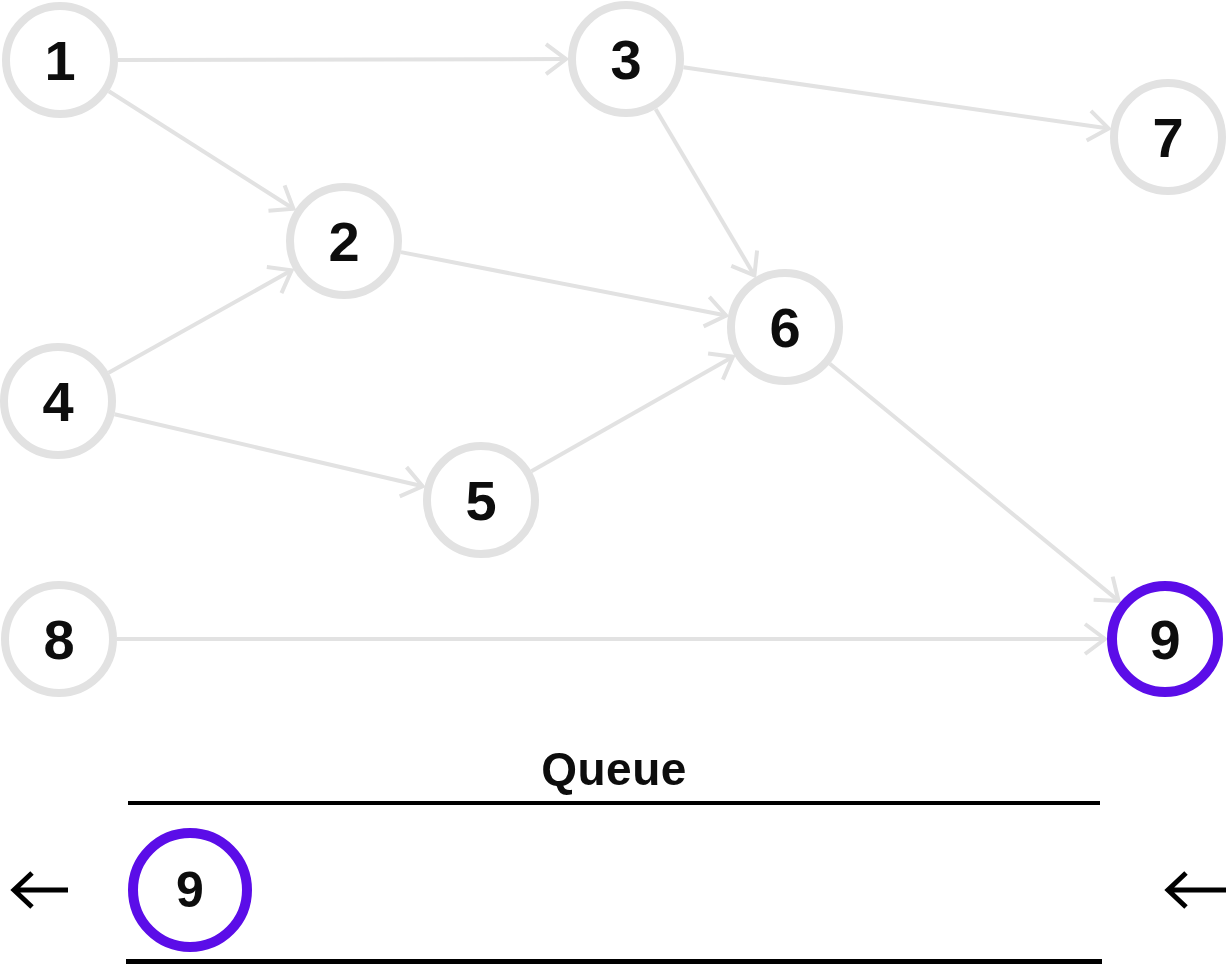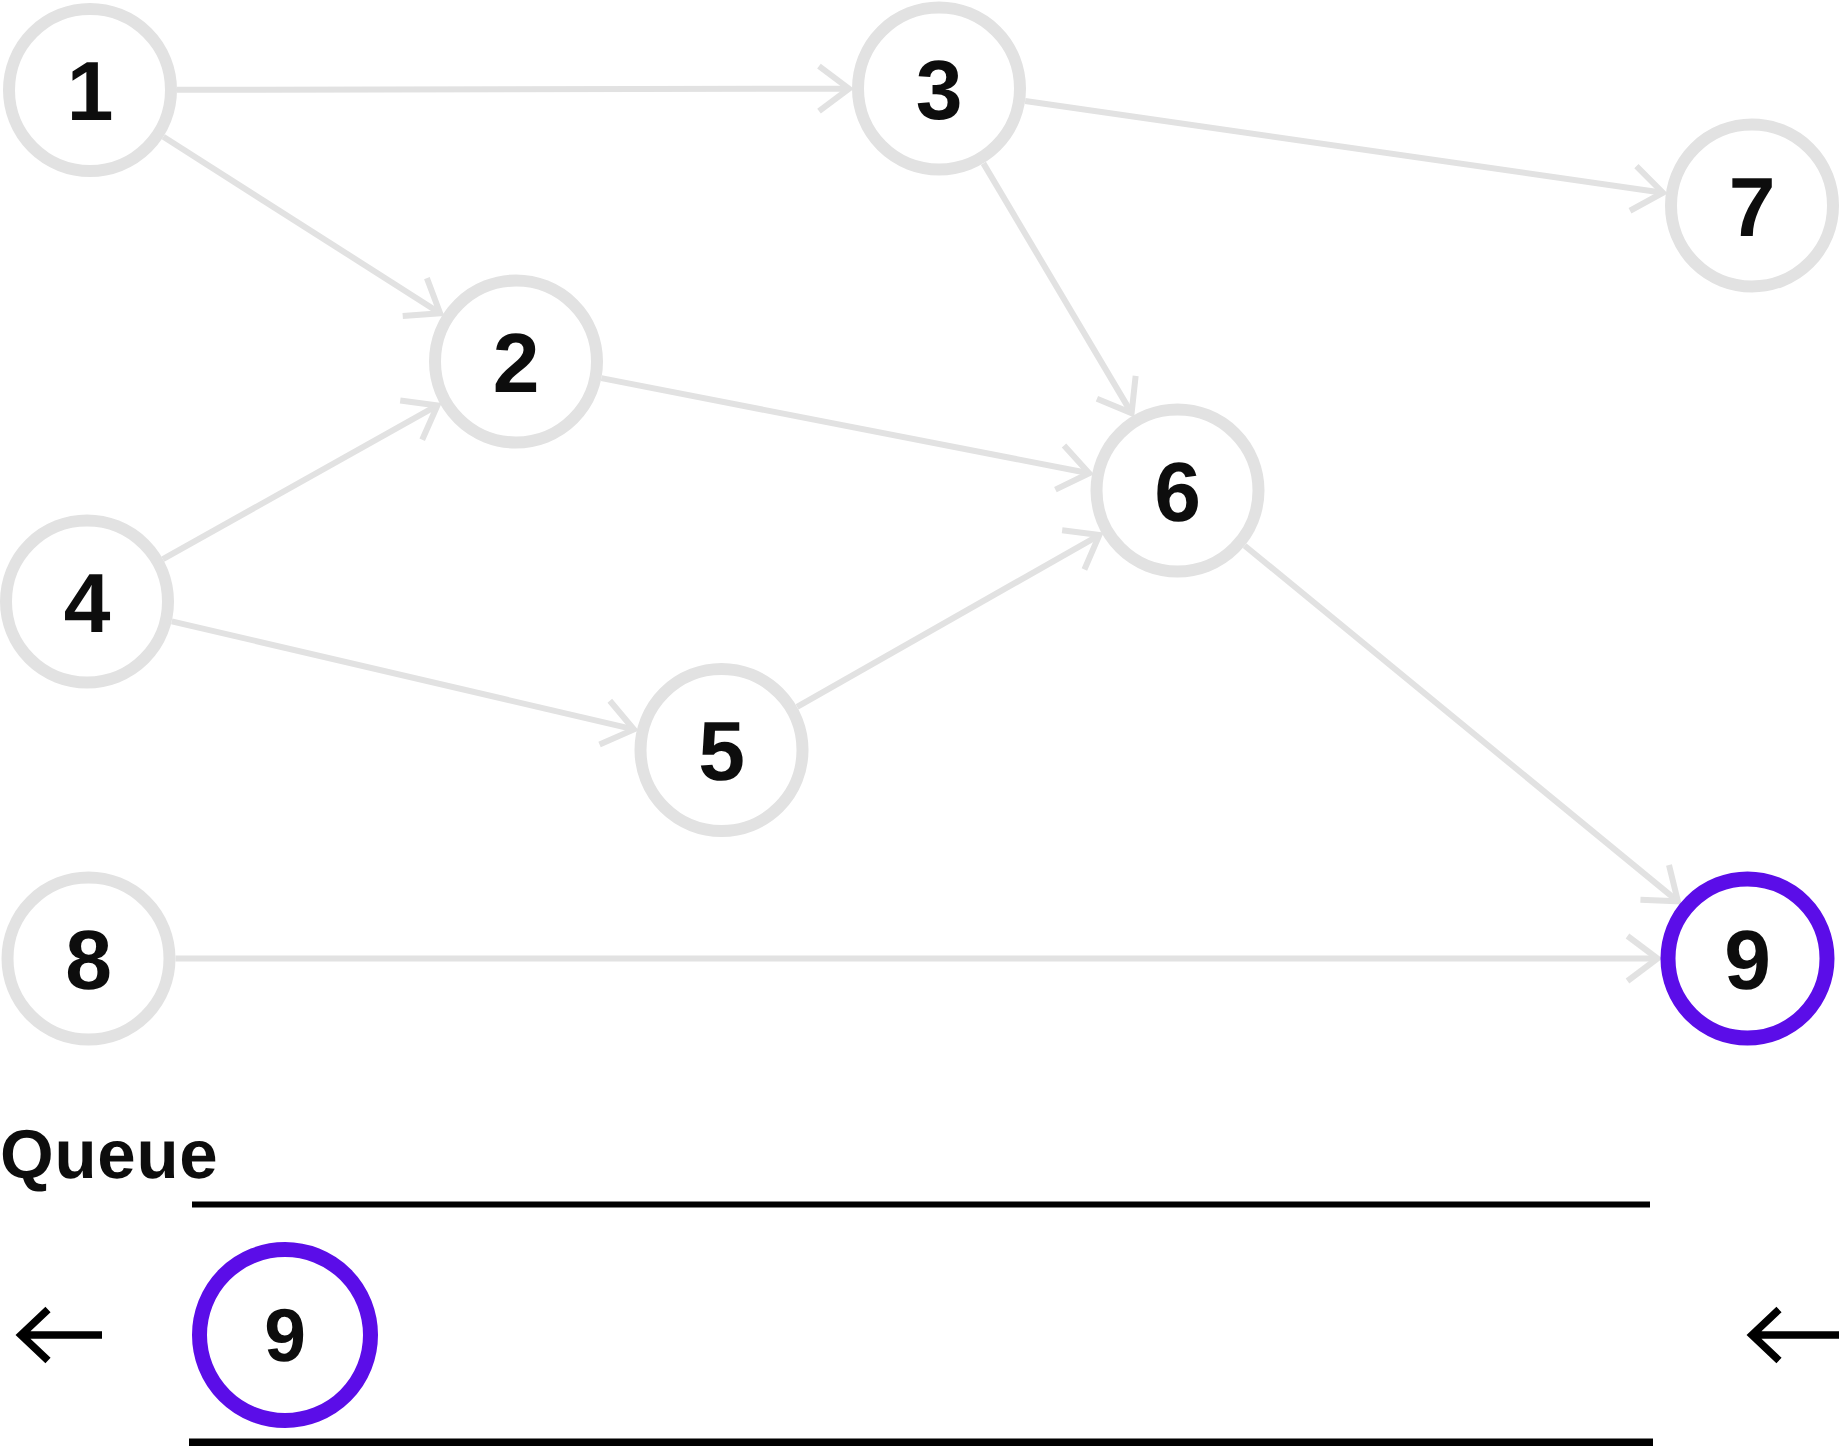--- a/index.html
+++ b/index.html
@@ -30,21 +30,21 @@
     font-weight: 700;
     font-size: 56px;
     text-anchor: middle;
   }
   .queue-title {
     position: absolute;
     left: 0;
     top: 742;
     top: 742px;
     width: 1228px;
-    text-align: left;
+    text-align: center;
     font-size: 46px;
     font-weight: 700;
     color: #0d0d0d;
     letter-spacing: 0.5px;
   }
   .queue-line {
     position: absolute;
     background: #000000;
   }
   .queue-line.top {

